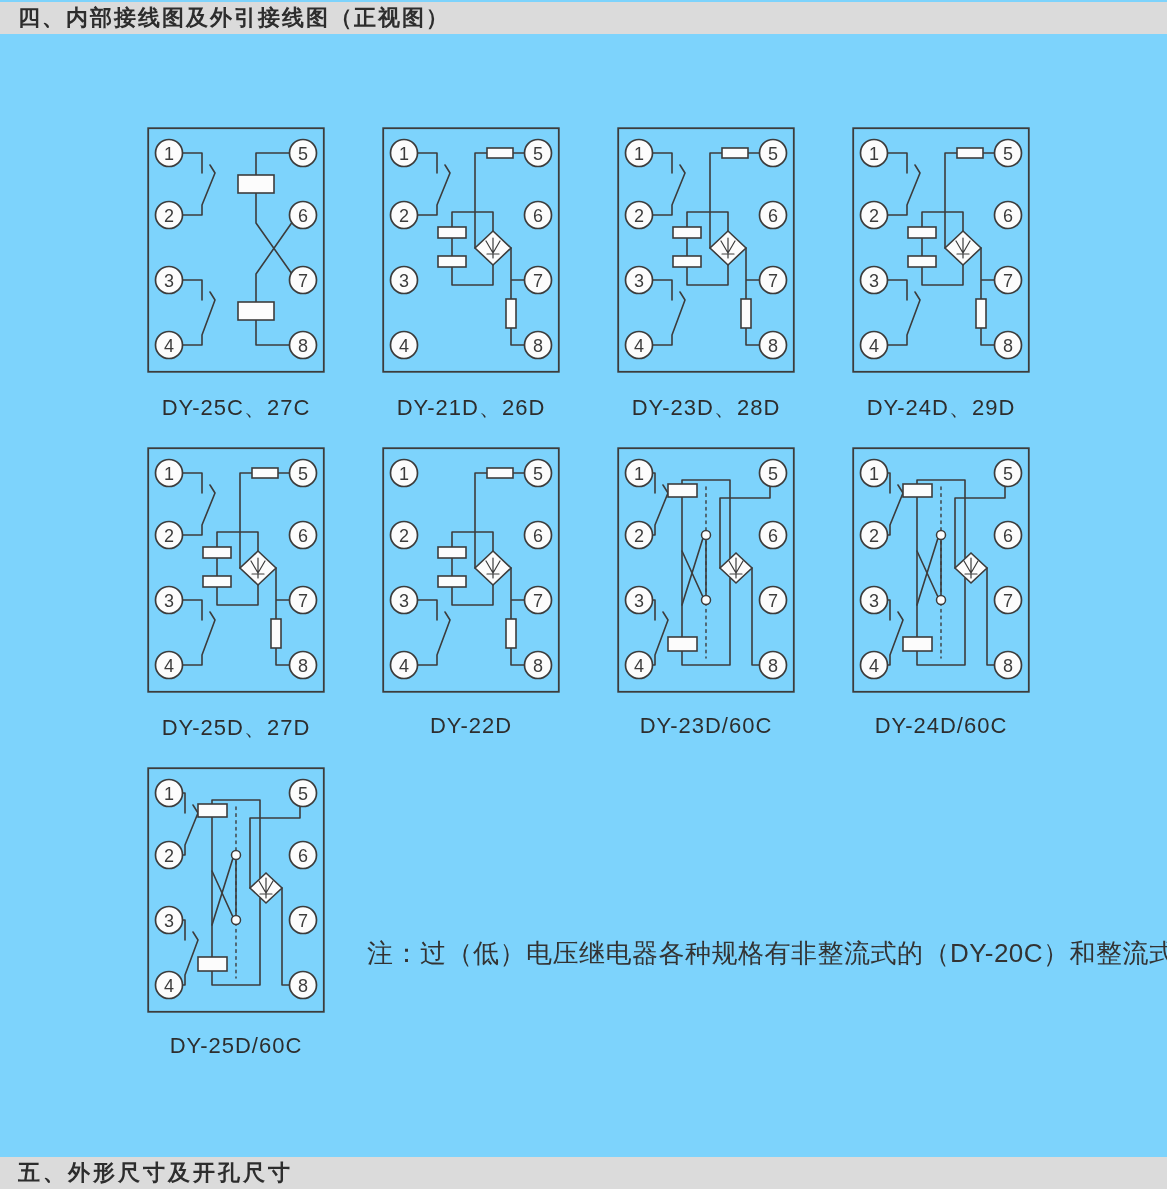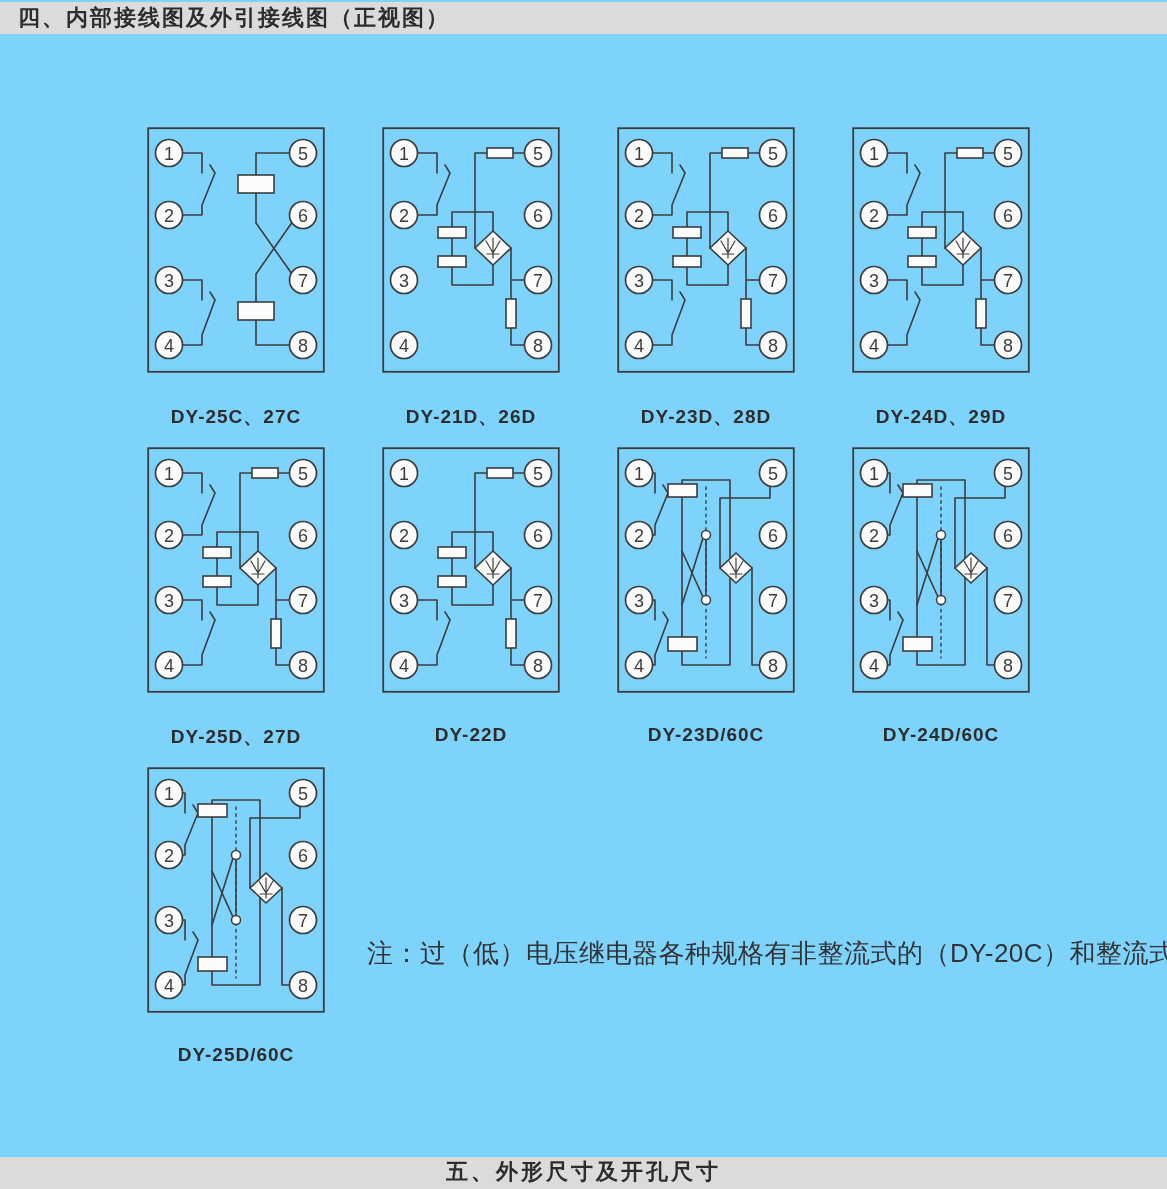--- a/index.html
+++ b/index.html
@@ -10,29 +10,29 @@
     color:#2d2d2d;
   }
   .bar {
     position:absolute; left:0; right:0; background:#dbdbdb; color:#2d2d2d;
     display:flex; align-items:center;
   }
   .header-bar { top:2px; height:32px; }
   .header-bar .bar-title {
     font-size:22px; font-weight:bold; letter-spacing:2px; padding-left:18px; white-space:nowrap;
   }
-  .footer-bar { top:1157px; height:32px; justify-content:space-between; padding:0 18px; box-sizing:border-box;flex-direction:column; }
+  .footer-bar { top:1157px; height:32px; justify-content:space-between; padding:0 18px; box-sizing:border-box; }
   .footer-bar .bar-title { font-size:22px; font-weight:bold; letter-spacing:3px; white-space:nowrap; }
   .watermark {
     font-family:"DejaVu Sans Mono", monospace;
     font-size:19px; letter-spacing:2px; color:#3f3f3f; white-space:nowrap;
   }
   .cell { position:absolute; width:178px; text-align:center; }
   .dlabel {
-    margin-top:27px; font-size:19px; font-weight:bold; color:#2d2d2d;
+    margin-top:16px; font-size:22px; font-weight:normal; color:#2d2d2d;
     letter-spacing:1px; white-space:nowrap;
   }
   .note {
     position:absolute; left:367px; top:936px;
     font-size:26px; line-height:34px; color:#333; letter-spacing:0.5px; white-space:nowrap;
   }
 </style>
 </head>
 <body>
 

